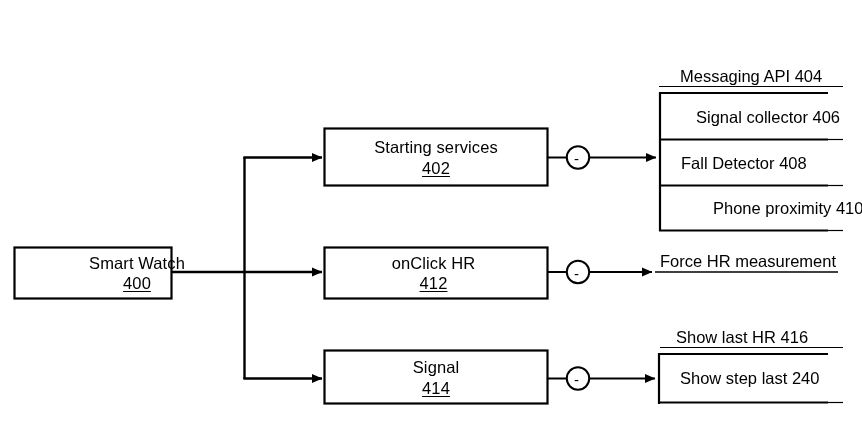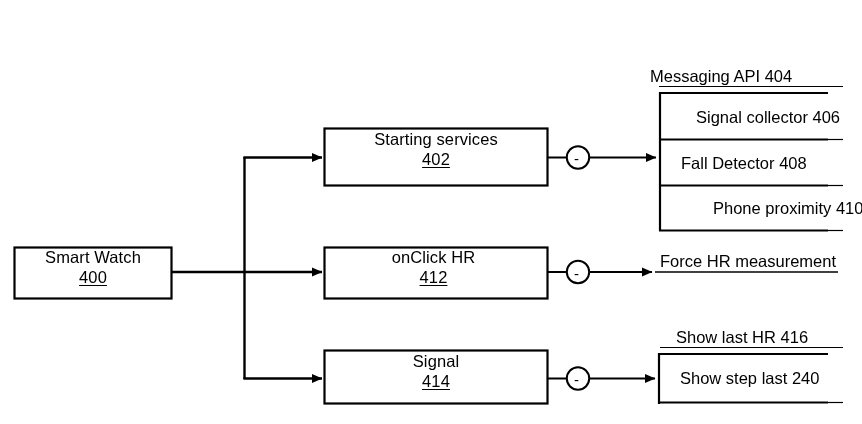--- a/index.html
+++ b/index.html
@@ -36,20 +36,21 @@
     pointer-events: none;
   }
   .node-label .ref {
     text-decoration: underline;
     text-underline-offset: 1.5px;
   }
   .two-line {
     display: flex;
     flex-direction: column;
     align-items: center;
+    justify-content: center;
   }
   .stack-row-label {
     position: absolute;
     font-size: 16.5px;
     white-space: nowrap;
     line-height: 1;
   }
   .floating-label {
     position: absolute;
     font-size: 16.5px;
@@ -117,21 +118,21 @@
 
     <line x1="655" y1="272" x2="838" y2="272" stroke="#000000" stroke-width="1.4"></line>
 
     <line x1="659" y1="353" x2="659" y2="404" stroke="#000000" stroke-width="2.2"></line>
     <line x1="658" y1="354" x2="828" y2="354" stroke="#000000" stroke-width="2"></line>
     <line x1="658" y1="402.5" x2="828" y2="402.5" stroke="#000000" stroke-width="2"></line>
     <line x1="660" y1="347.5" x2="843" y2="347.5" stroke="#000000" stroke-width="1.2"></line>
     <line x1="828" y1="402.5" x2="843" y2="402.5" stroke="#000000" stroke-width="1.2"></line>
   </svg>
 
-  <div class="node-label two-line" style="left:14px; top:247px; width:158px; height:52px;">
+  <div class="node-label two-line" style="left:14px; top:247px; width:158px; height:52px;padding-left:44px;">
     <span>Smart Watch</span>
     <span class="ref">400</span>
   </div>
 
   <div class="node-label two-line" style="left:324px; top:129px; width:224px; height:57px;">
     <span>Starting services</span>
     <span class="ref">402</span>
   </div>
 
   <div class="node-label two-line" style="left:324px; top:247px; width:219px; height:52px;">
@@ -141,21 +142,21 @@
 
   <div class="node-label two-line" style="left:324px; top:351px; width:224px; height:53px;">
     <span>Signal</span>
     <span class="ref">414</span>
   </div>
 
   <div class="minus-glyph" style="left:574px; top:151px;">-</div>
   <div class="minus-glyph" style="left:574px; top:265.5px;">-</div>
   <div class="minus-glyph" style="left:574px; top:372px;">-</div>
 
-  <div class="floating-label" style="left:650px; top:68px;">
+  <div class="floating-label" style="left:680px; top:68px;">
     <span>Messaging API</span>
     <span class="ref">404</span>
   </div>
 
   <div class="stack-row-label" style="left:681px; top:109px;margin-left:15px;">
     <span>Signal collector</span>
     <span class="ref">406</span>
   </div>
   <div class="stack-row-label" style="left:681px; top:155px;">
     <span>Fall Detector</span>

